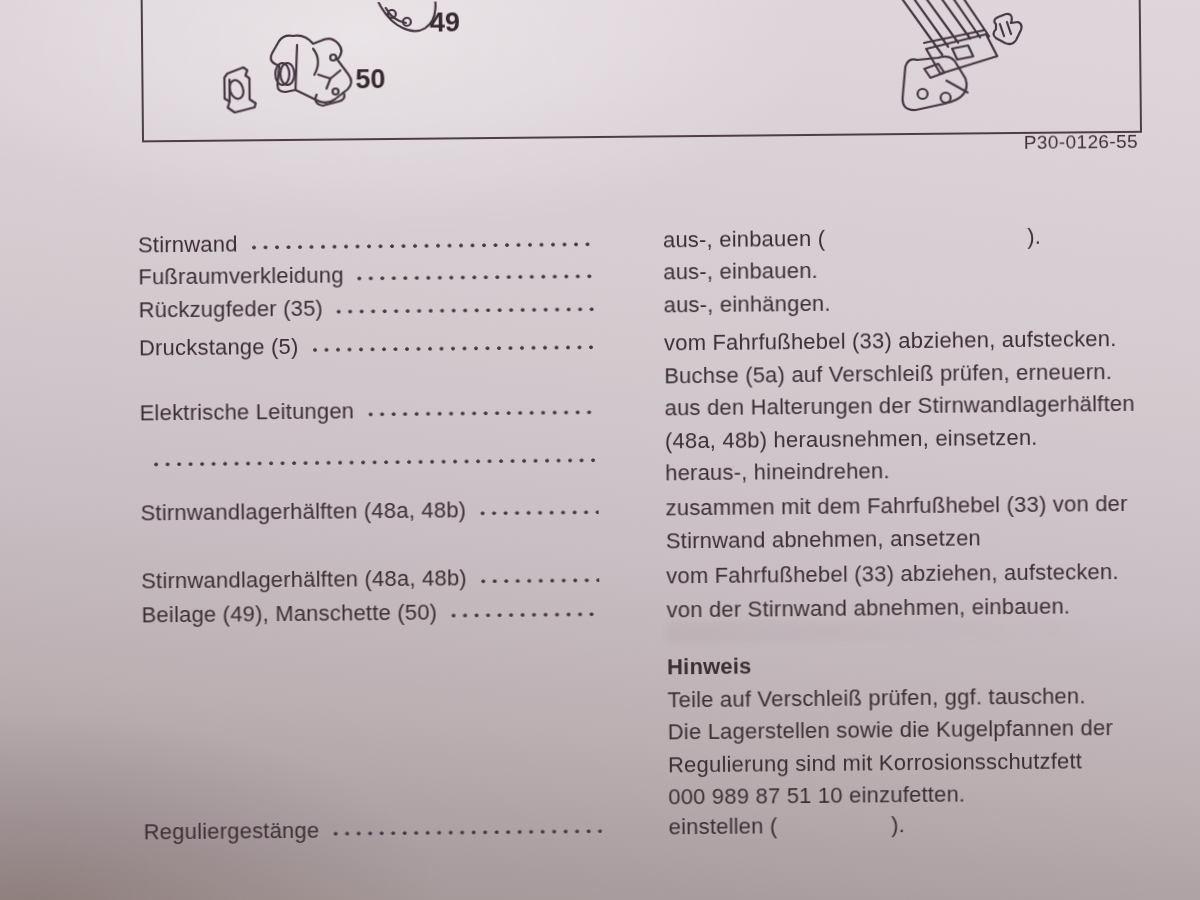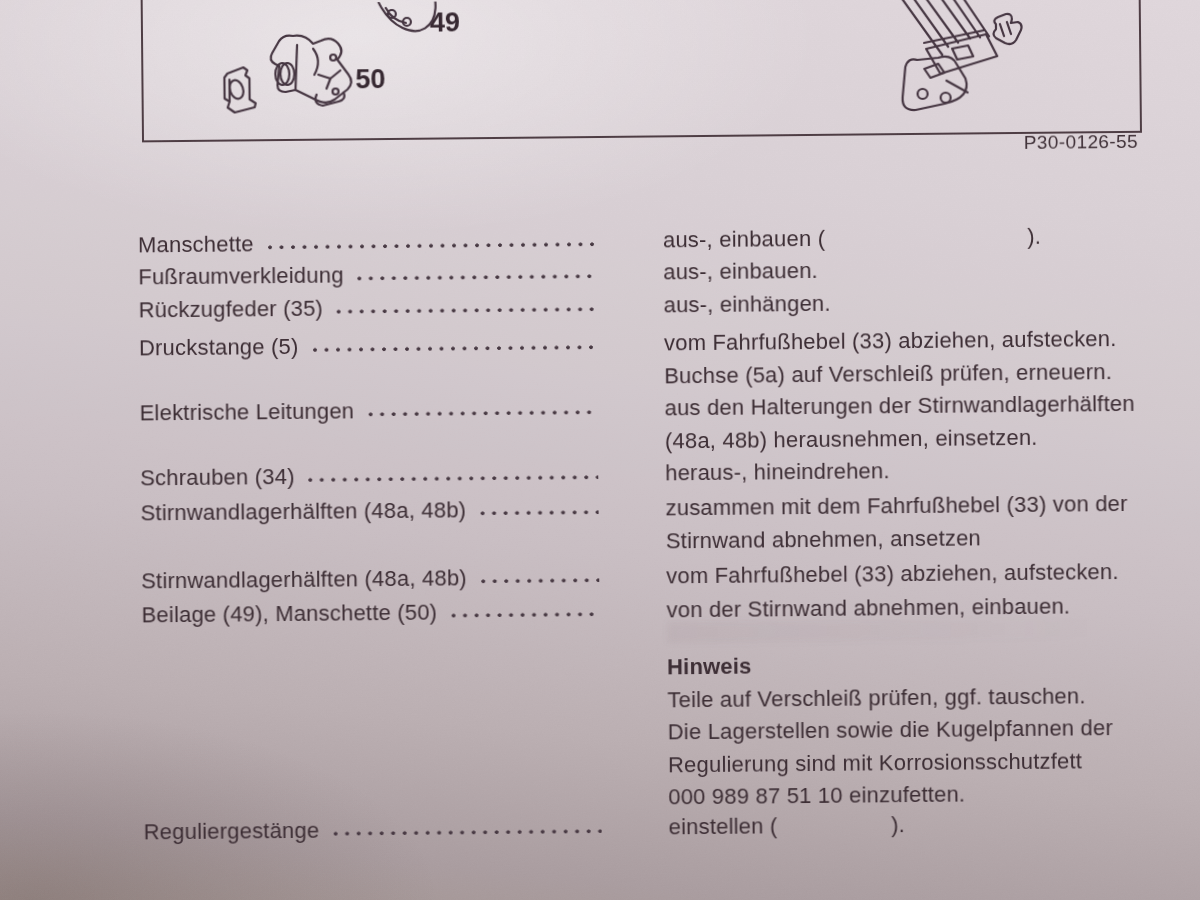--- a/index.html
+++ b/index.html
@@ -108,21 +108,21 @@
         <circle cx="926" cy="97" r="5"></circle>
         <circle cx="949" cy="101" r="5"></circle>
         <path d="M950,84 L971,96"></path>
       </g>
     </svg>
 
     <div class="caption">P30-0126-55</div>
 
     <div class="row" style="top:225px">
       <div class="term-cell">
-          <span class="term">Manschette</span>
+          <span class="term">Stirnwand</span>
           <span class="leader"></span>
         </div>
       <div class="action">aus-, einbauen (                                ).</div>
     </div>
     <div class="row" style="top:257px">
       <div class="term-cell">
           <span class="term">Fußraumverkleidung</span>
           <span class="leader"></span>
         </div>
       <div class="action">aus-, einbauen.</div>
@@ -145,21 +145,20 @@
     <div class="row" style="top:393px">
       <div class="term-cell">
           <span class="term">Elektrische Leitungen</span>
           <span class="leader"></span>
         </div>
       <div class="action">aus den Halterungen der Stirnwandlagerhälften
 (48a, 48b) herausnehmen, einsetzen.</div>
     </div>
     <div class="row" style="top:458px">
       <div class="term-cell">
-          <span class="term">Schrauben (34)</span>
           <span class="leader"></span>
         </div>
       <div class="action">heraus-, hineindrehen.</div>
     </div>
     <div class="row" style="top:493px">
       <div class="term-cell">
           <span class="term">Stirnwandlagerhälften (48a, 48b)</span>
           <span class="leader"></span>
         </div>
       <div class="action">zusammen mit dem Fahrfußhebel (33) von der

